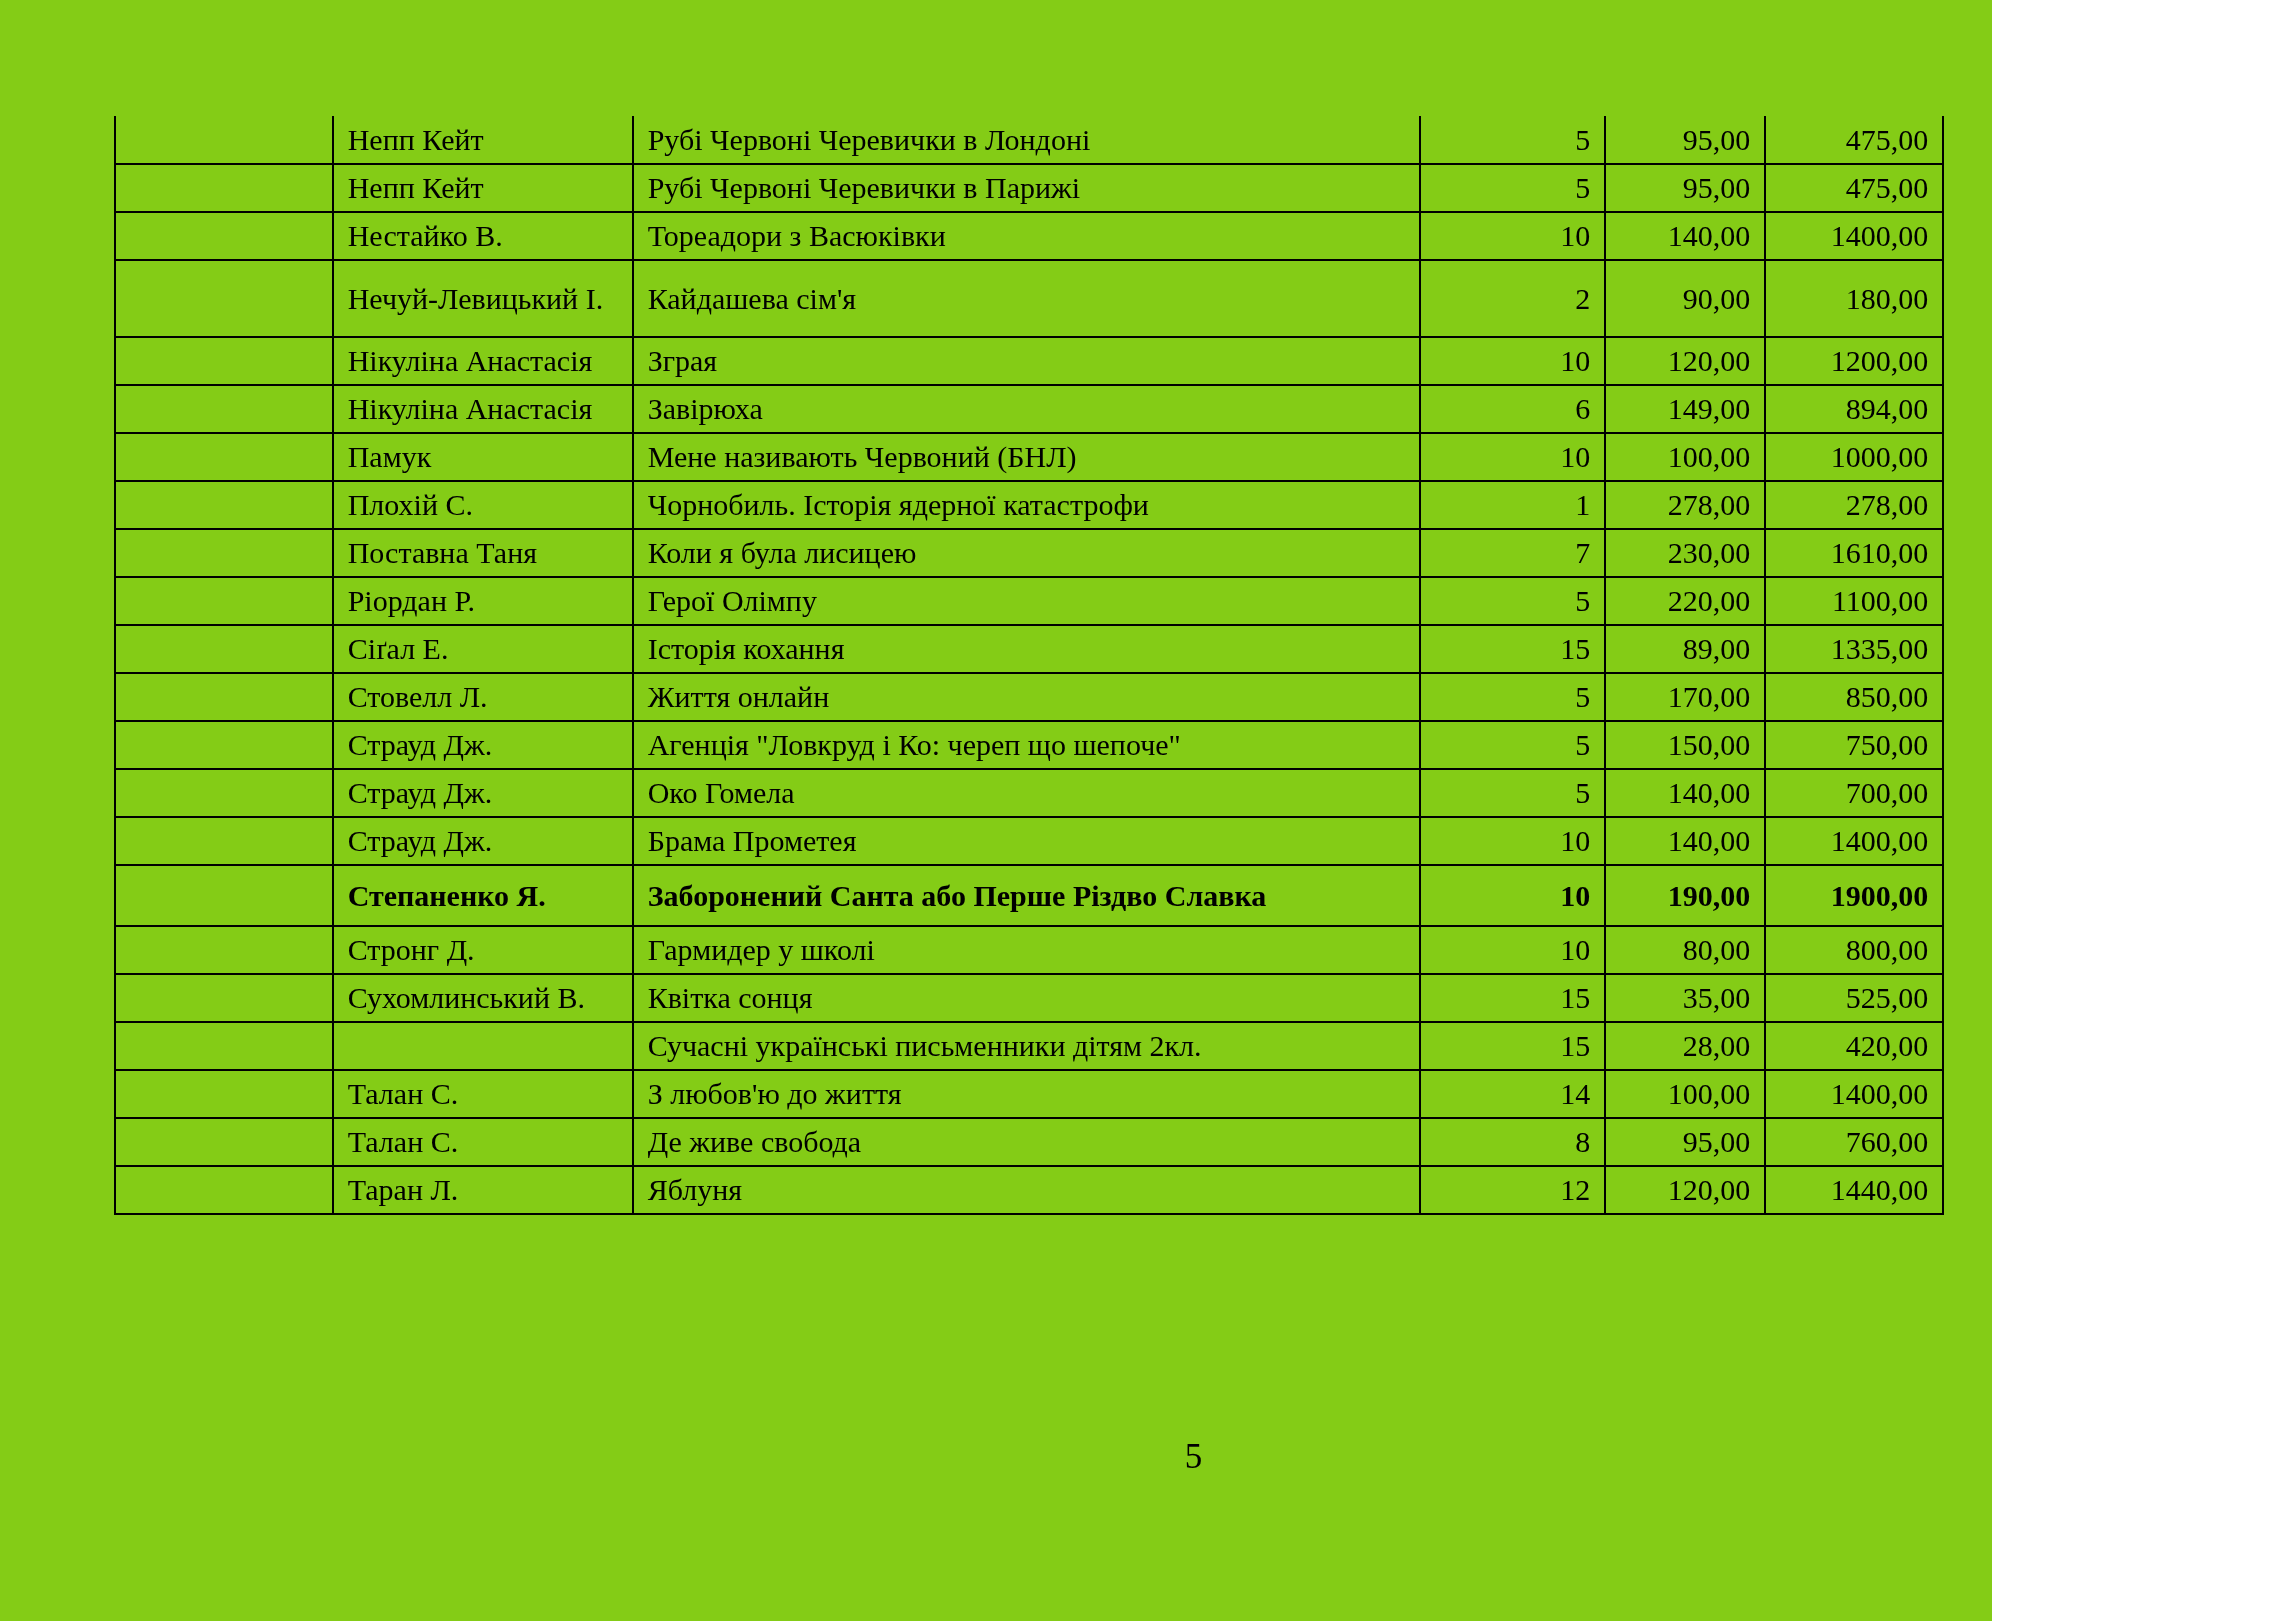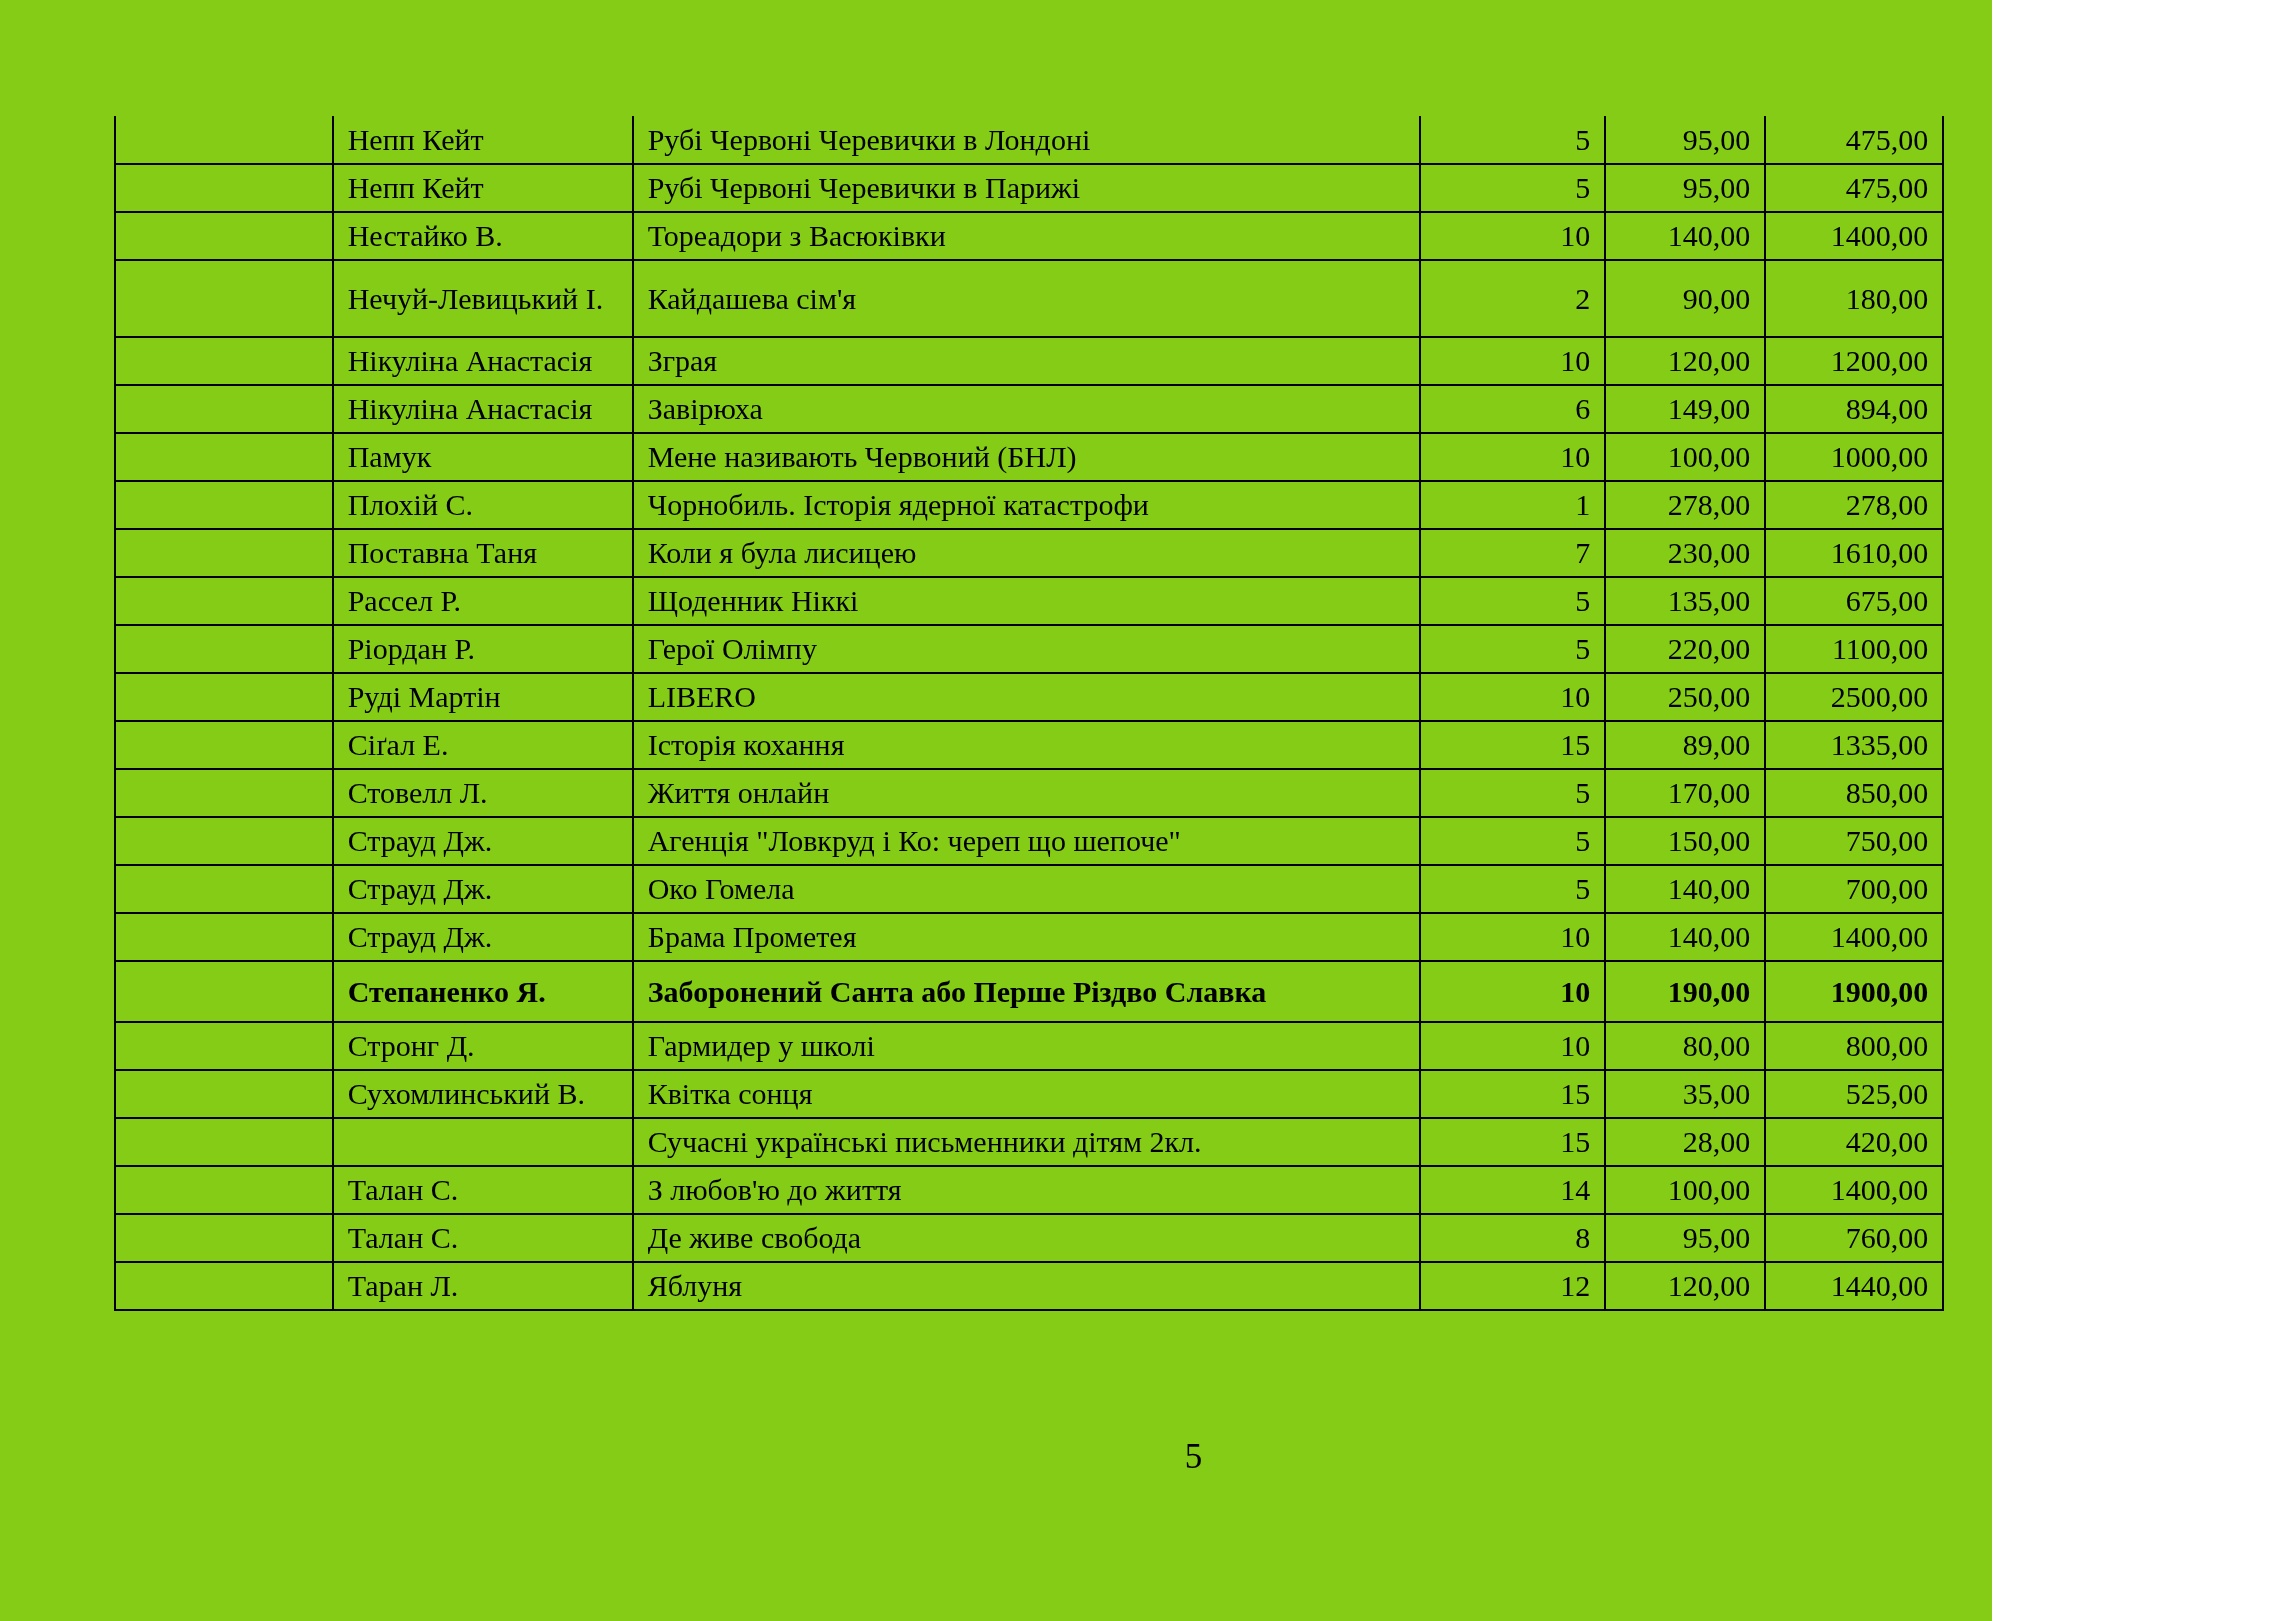--- a/index.html
+++ b/index.html
@@ -111,41 +111,25 @@
         <tr>
           <td class="txt"></td>
           <td class="txt">Поставна Таня</td>
           <td class="txt">Коли я була лисицею</td>
           <td class="num">7</td>
           <td class="num">230,00</td>
           <td class="num">1610,00</td>
         </tr>
         <tr>
           <td class="txt"></td>
-          <td class="txt">Рассел Р.</td>
-          <td class="txt">Щоденник Ніккі</td>
-          <td class="num">5</td>
-          <td class="num">135,00</td>
-          <td class="num">675,00</td>
-        </tr>
-        <tr>
-          <td class="txt"></td>
           <td class="txt">Ріордан Р.</td>
           <td class="txt">Герої Олімпу</td>
           <td class="num">5</td>
           <td class="num">220,00</td>
           <td class="num">1100,00</td>
-        </tr>
-        <tr>
-          <td class="txt"></td>
-          <td class="txt">Руді Мартін</td>
-          <td class="txt">LIBERO</td>
-          <td class="num">10</td>
-          <td class="num">250,00</td>
-          <td class="num">2500,00</td>
         </tr>
         <tr>
           <td class="txt"></td>
           <td class="txt">Сіґал Е.</td>
           <td class="txt">Історія кохання</td>
           <td class="num">15</td>
           <td class="num">89,00</td>
           <td class="num">1335,00</td>
         </tr>
         <tr>

